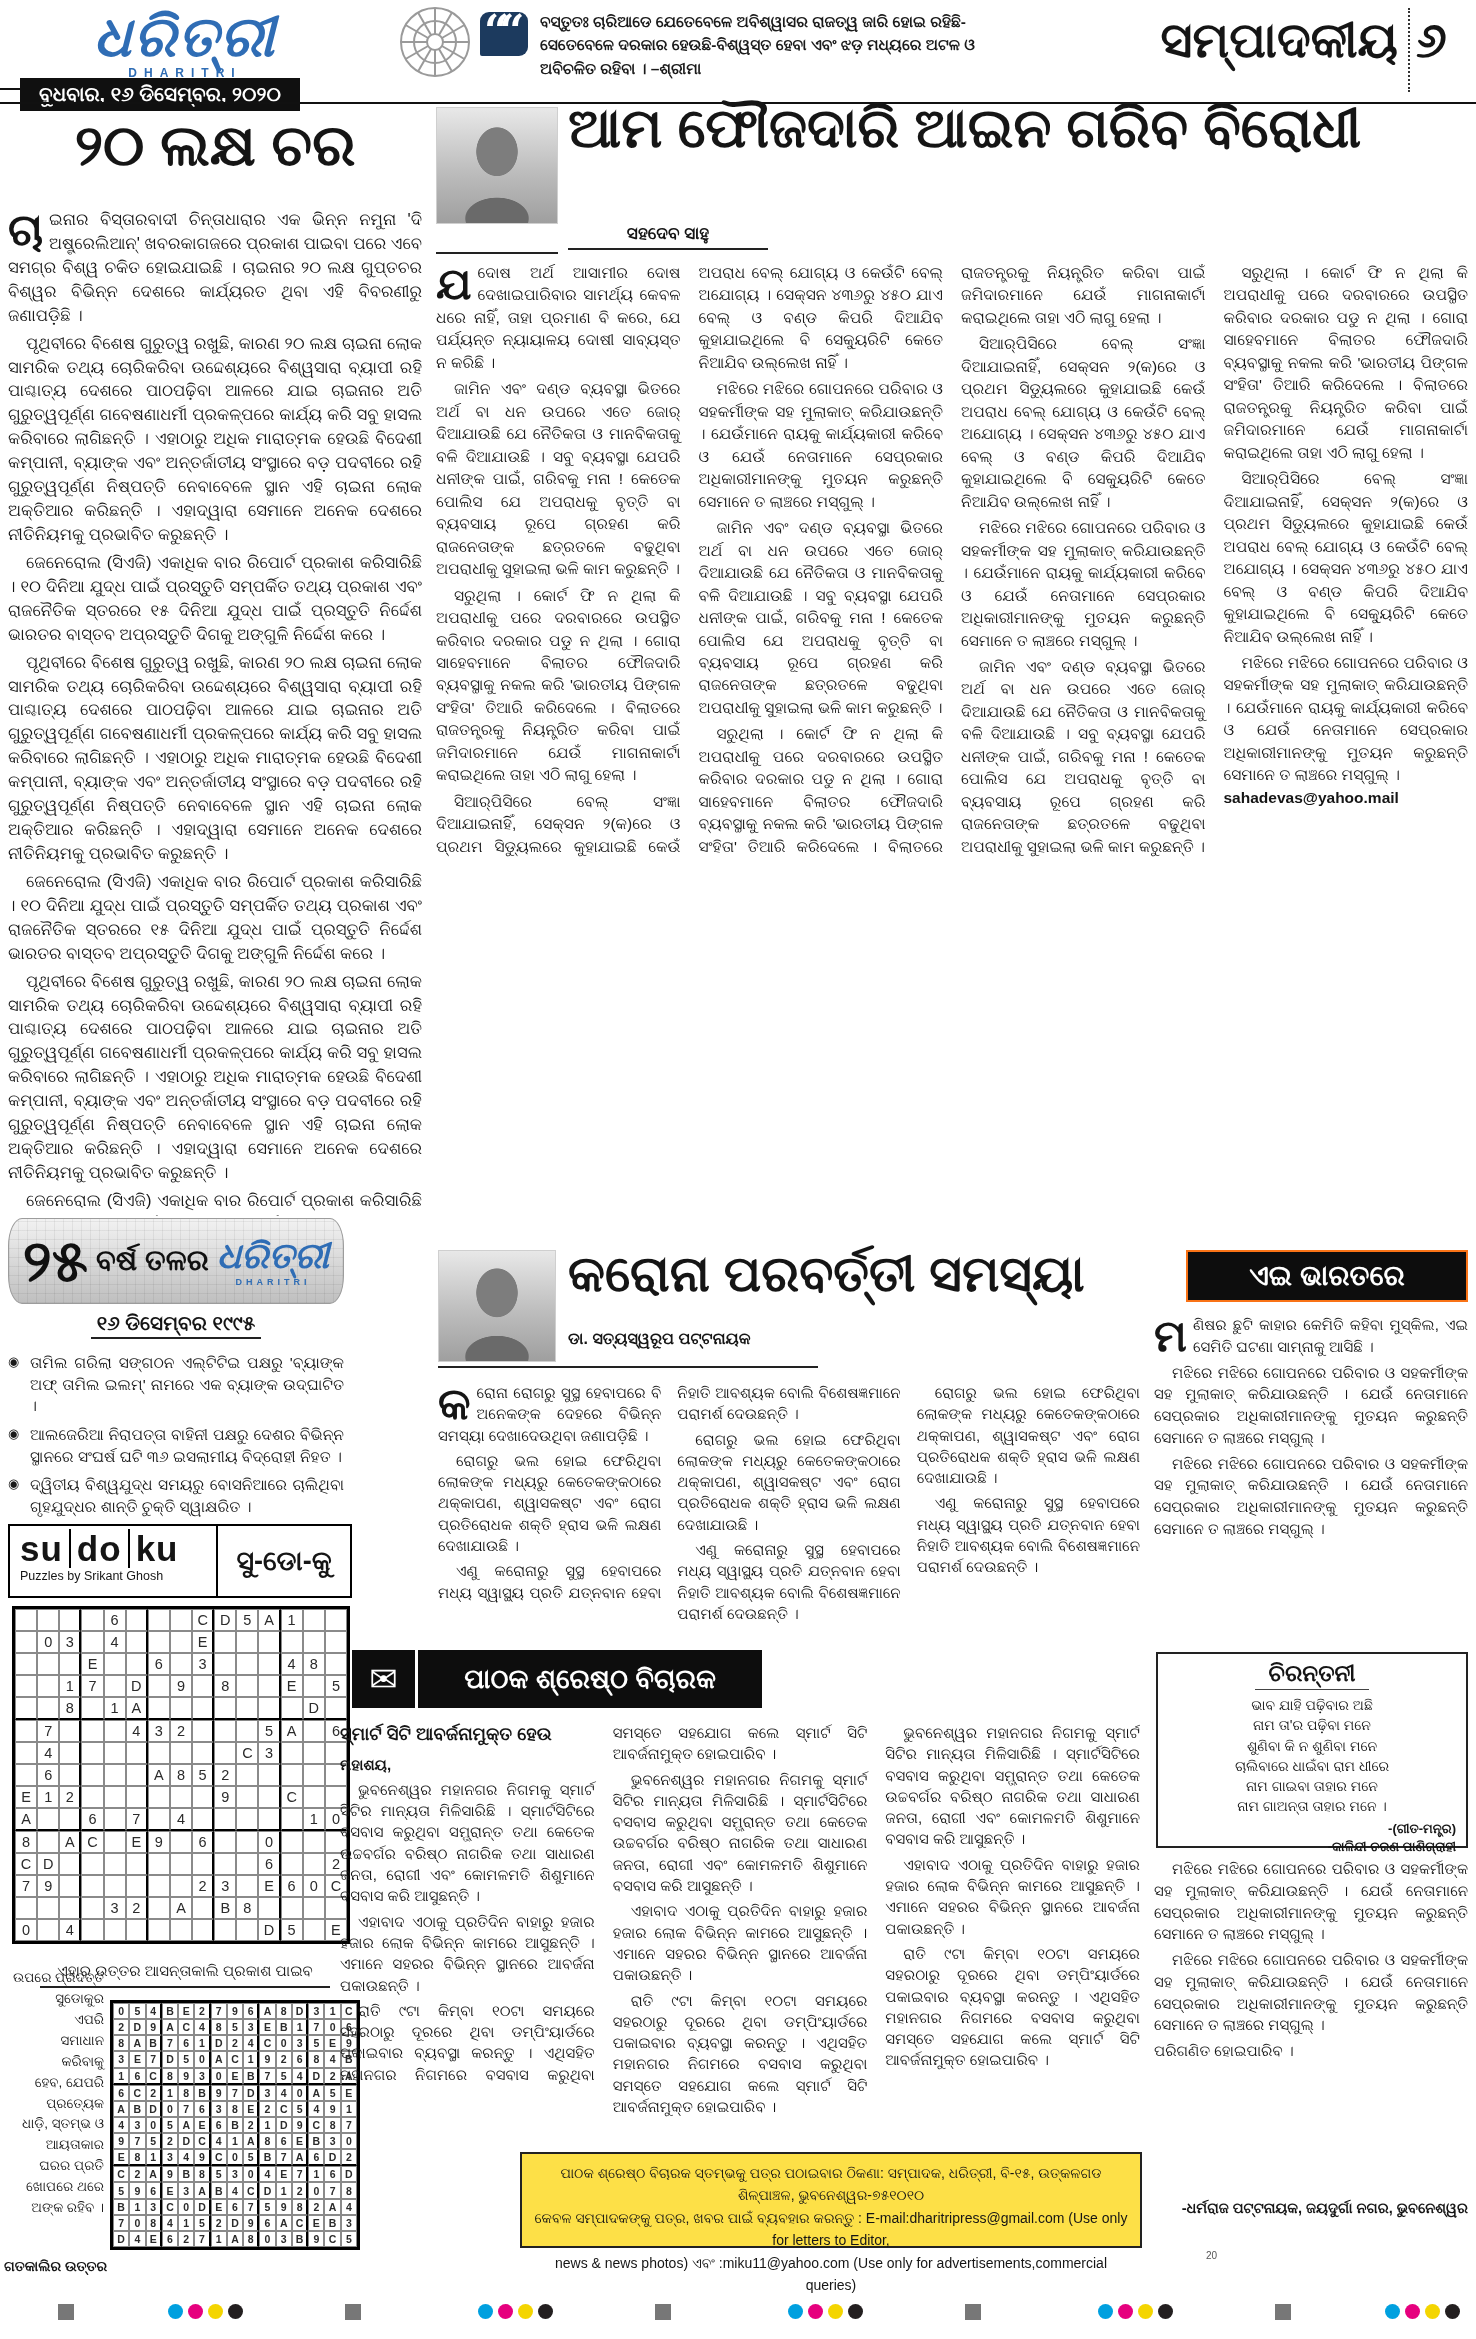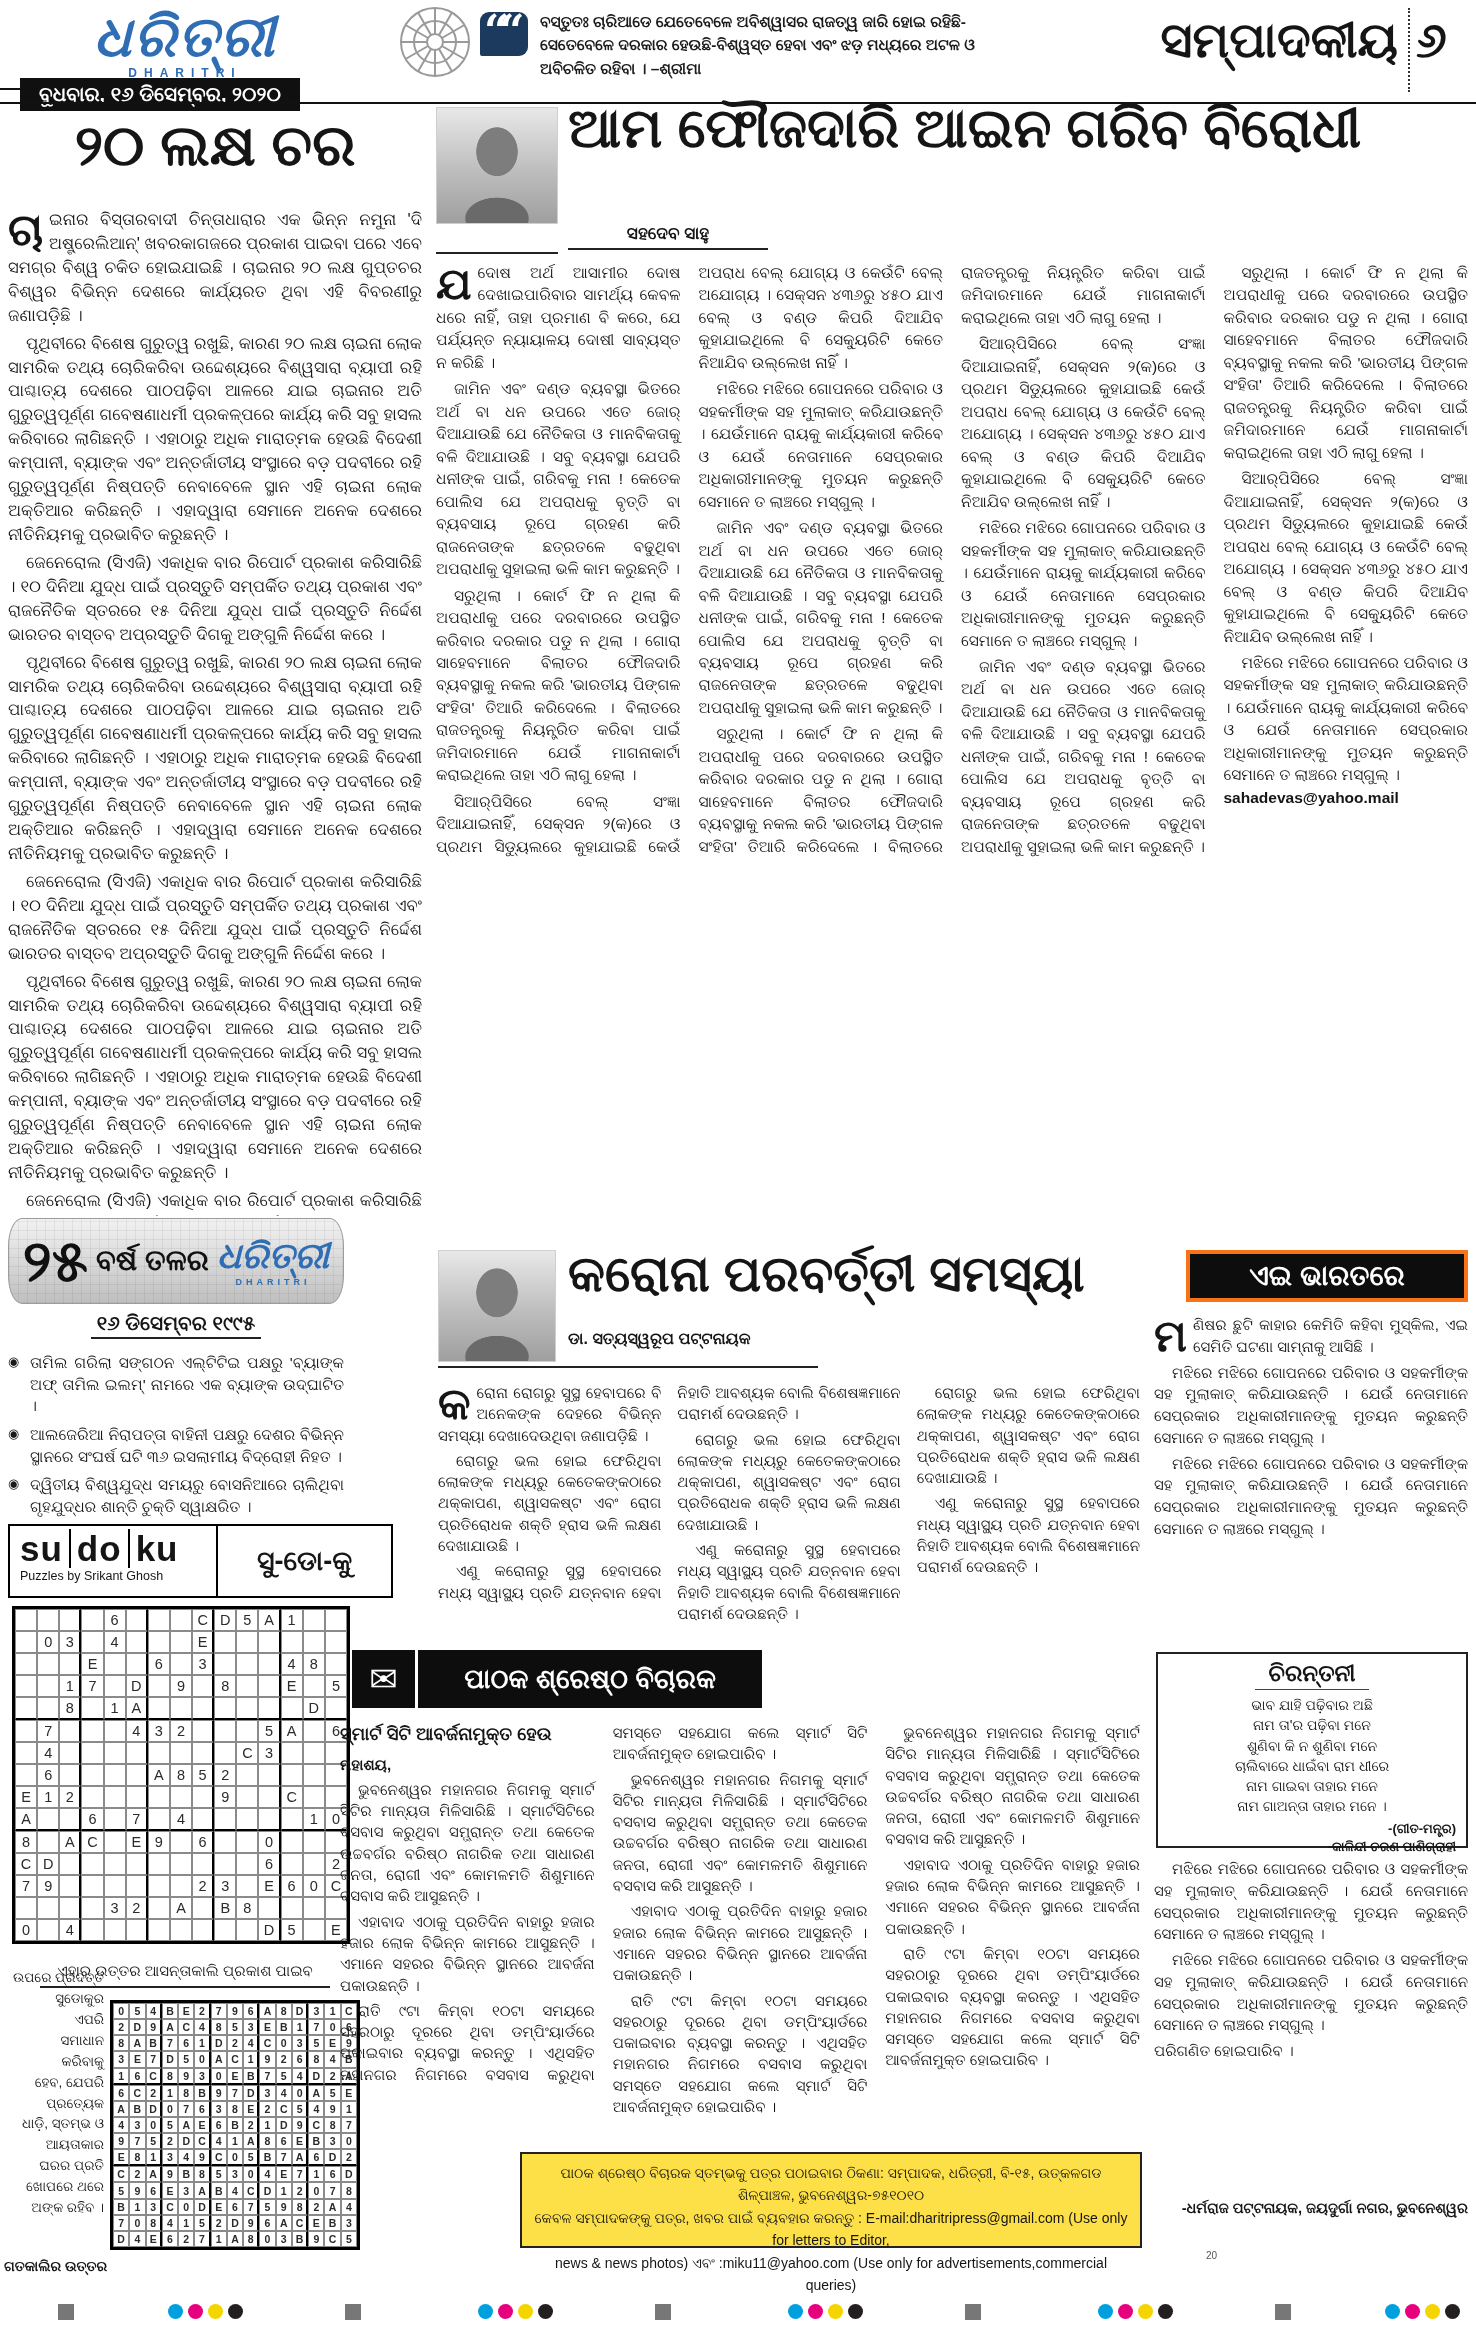--- a/index.html
+++ b/index.html
@@ -66,21 +66,21 @@
   .yr-txt  { font-size:29px; font-weight:bold; color:#101010; }
   .yr-logo { font-size:36px; font-weight:bold; font-style:italic; color:#2f6db5; text-align:center; }
   .yr-logo small { display:block; font-size:9px; letter-spacing:4px; font-style:normal; }
   .yr-date { position:absolute; left:8px; top:1312px; width:336px; text-align:center; }
   .yr-date span { font-size:20px; font-weight:bold; border-bottom:2px solid #222; padding:0 6px 3px; }
   .yr-list { position:absolute; left:8px; top:1352px; width:336px; font-size:15.5px; line-height:1.4; }
   .yr-list .li { padding-left:22px; position:relative; margin-bottom:7px; text-align:justify; }
   .yr-list .li::before { content:"\25C9"; position:absolute; left:0; top:1px; color:#1a1a1a; font-size:13px; }
 
   
-  .sdk-hdr { position:absolute; left:8px; top:1524px; width:385px; height:74px; border:2px solid #000;
+  .sdk-hdr { position:absolute; left:8px; top:1524px; width:344px; height:74px; border:2px solid #000;
              display:flex; }
   .sdk-logo { width:208px; border-right:2px solid #000; padding:5px 0 0 10px; }
   .sdk-logo .big { font-size:35px; font-weight:bold; letter-spacing:1px; line-height:1; }
   .sdk-logo .big span { padding:0 6px; border-left:2px solid #000; }
   .sdk-logo .big span:first-child { border-left:none; padding-left:0; }
   .sdk-logo .credit { font-size:12.5px; margin-top:3px; }
   .sdk-odia { flex:1; display:flex; align-items:center; justify-content:center;
               font-size:27px; font-weight:bold; }
   .sgrid { display:grid; position:absolute; border:3px solid #000; background:#fff; }
   .sgrid .cell { border:1px solid #8a8a8a; display:flex; align-items:center; justify-content:center;
@@ -118,21 +118,21 @@
   .lt-title { font-size:18px; font-weight:bold; margin-bottom:6px; }
   .lt-salut { font-weight:bold; margin-bottom:4px; }
 
   .ft-box { position:absolute; left:520px; top:2152px; width:622px; height:96px; background:#fde047;
             border:2px solid #222; text-align:center; font-size:14px; line-height:1.6; padding:8px 10px; }
   .plate { position:absolute; left:1206px; top:2250px; font-size:10px; color:#555; }
 
   
   .rb-banner { position:absolute; left:1186px; top:1250px; width:282px; height:52px; background:#0d0d0d;
                color:#fff; display:flex; align-items:center; justify-content:center;
-               font-size:28px; font-weight:bold; border:4px solid #f97316; }
+               font-size:28px; font-weight:bold; border:2px solid #f97316; }
   .rb-body1 { position:absolute; left:1154px; top:1314px; width:314px; height:332px; overflow:hidden;
               font-size:15px; line-height:1.45; }
   .ch-box { position:absolute; left:1156px; top:1652px; width:312px; height:196px; border:2px solid #222;
             padding:6px 10px; text-align:center; }
   .ch-title { font-size:23px; font-weight:bold; border-bottom:1px solid #444; display:inline-block;
               padding:0 14px 2px; margin-bottom:5px; }
   .ch-lines { font-size:14px; line-height:1.45; }
   .ch-attr { text-align:right; font-size:13px; font-weight:bold; line-height:1.4; margin-top:3px; }
   .rb-body2 { position:absolute; left:1154px; top:1858px; width:314px; height:340px; overflow:hidden;
               font-size:15px; line-height:1.45; }

